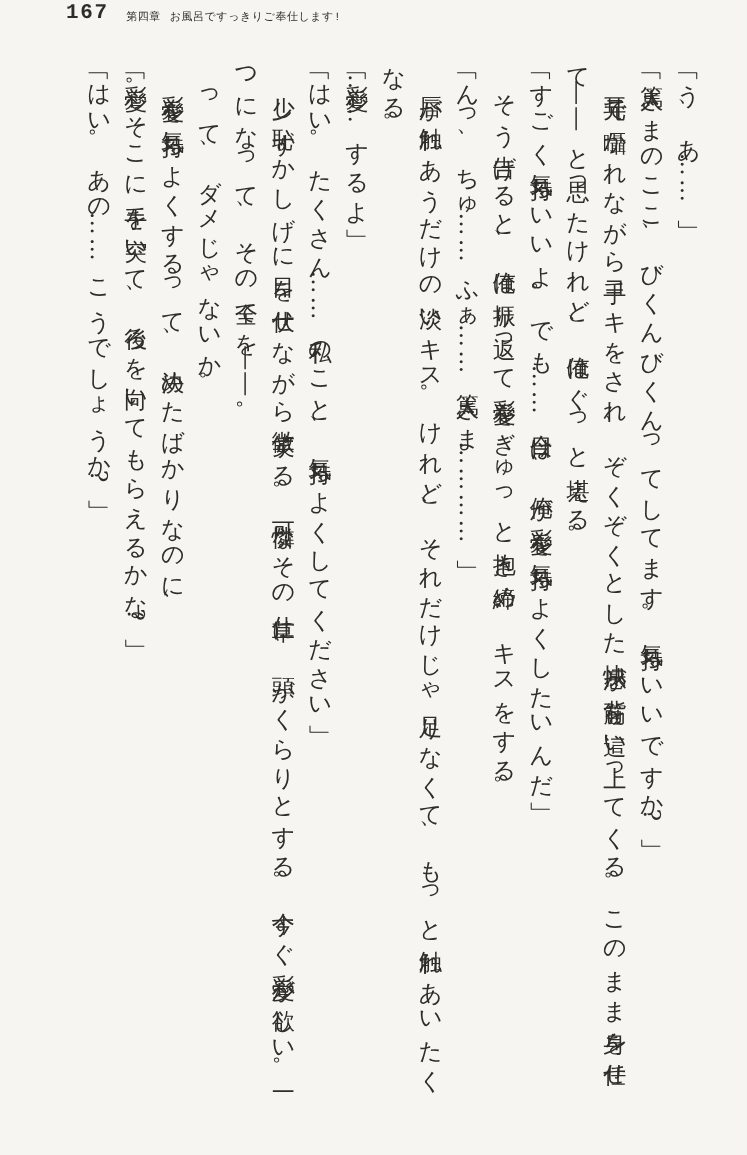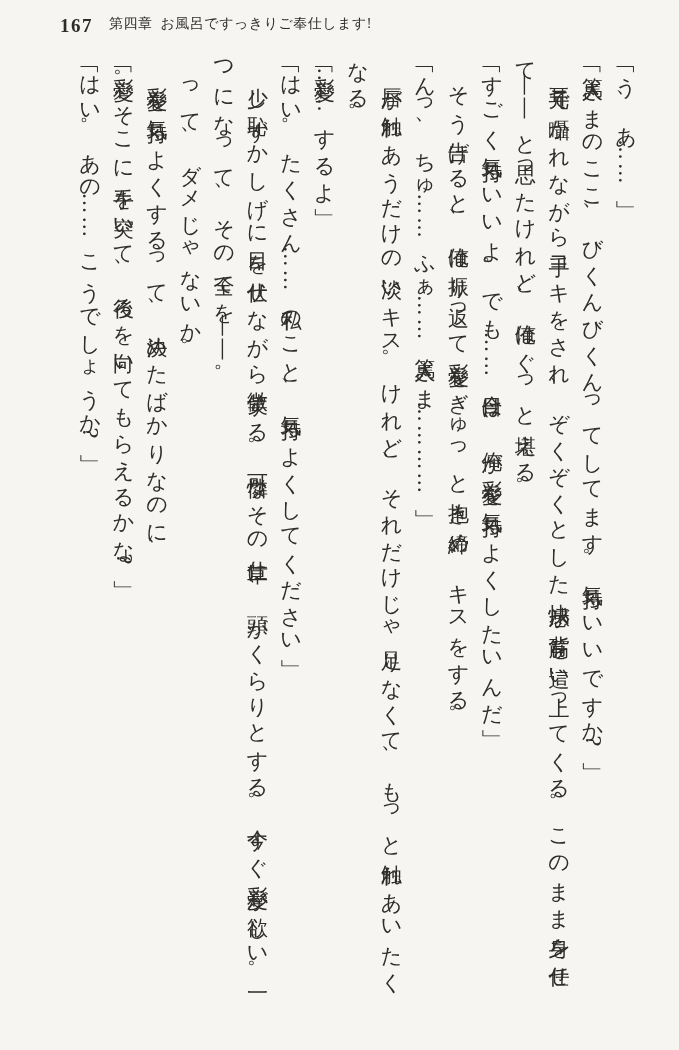--- a/index.html
+++ b/index.html
@@ -14,36 +14,36 @@
     height: 1050px;
     margin: 0 auto;
     background: var(--background, #f6f5f2);
     overflow: hidden;
     font-family: "DejaVu Serif", "Liberation Serif", serif;
   }
 
   
   .running-head {
     position: absolute;
-    top: 15px;
+    top: 0;
     left: 60px;
     display: flex;
-    align-items: flex-start;
-    font-family: Liberation Serif, serif;
+    align-items: flex-end;
+    font-family: Liberation Mono, monospace;
     color: var(--header_text, #2e2c29);
     white-space: nowrap;
   }
   .page-number {
     font-size: 19px;
     font-weight: 700;
     letter-spacing: 1.5px;
   }
   .chapter-head {
     margin-left: 16px;
-    font-size: 14px;
+    font-size: 10px;
     font-weight: 500;
     letter-spacing: 0.5px;
   }
   .chapter-label { margin-right: 8px; }
 
   
   .text-block {
     position: absolute;
     top: 47px;
     right: 37px;

